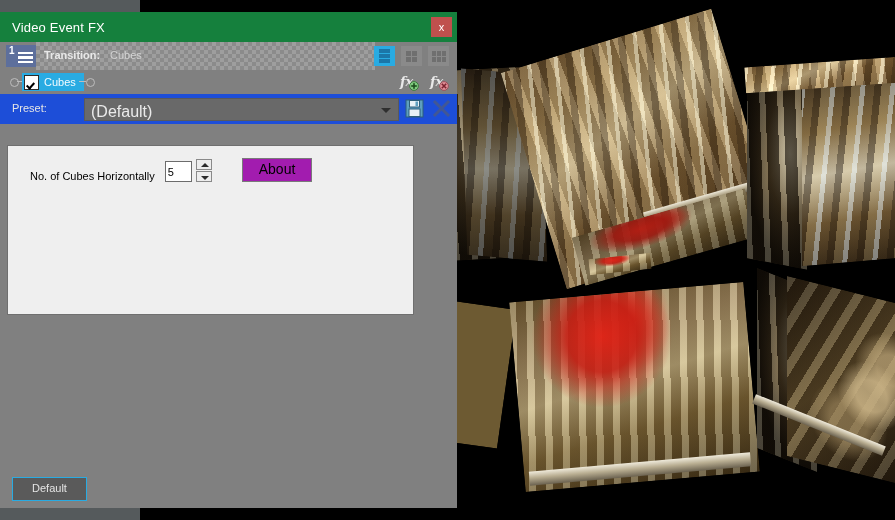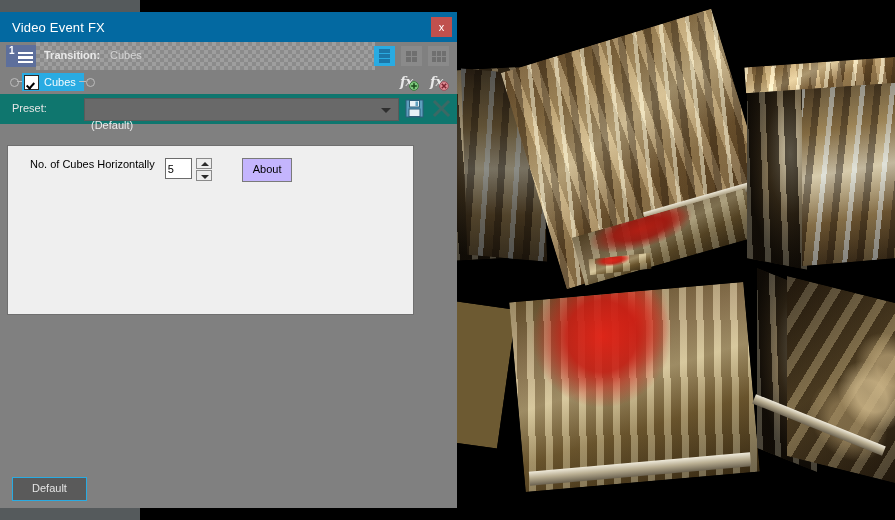--- a/index.html
+++ b/index.html
@@ -65,21 +65,21 @@
       radial-gradient(circle at 66% 55%, rgba(205,182,136,.8) 0 12%, rgba(0,0,0,0) 26%),
       radial-gradient(circle at 82% 38%, rgba(196,172,126,.7) 0 10%, rgba(0,0,0,0) 24%),
       radial-gradient(circle at 48% 72%, rgba(168,144,100,.6) 0 13%, rgba(0,0,0,0) 27%),
       repeating-linear-gradient(118deg, rgba(225,216,186,.20) 0 8px, rgba(26,18,10,.42) 8px 20px),
       linear-gradient(135deg,#241a0d 0%,#6b5630 45%,#1a1208 100%);
   }
   .sliver{position:absolute;background:linear-gradient(180deg,#efeadb 0%,#b9ae92 45%,#6b6250 100%);}
 
   
   #dialog{position:absolute;left:0;top:12px;width:457px;height:496px;background:#808080;}
-  .titlebar{height:30px;background:#0369a1;position:relative;}
+  .titlebar{height:30px;background:#15803d;position:relative;}
   .titlebar .title{position:absolute;left:12px;top:8px;font-size:13px;color:#ffffff;letter-spacing:.2px;}
   .close-btn{position:absolute;right:5px;top:5px;width:21px;height:20px;background:#c0504d;
              color:#fff;font-size:11px;line-height:20px;text-align:center;cursor:pointer;}
 
   
   .fxheader{position:relative;height:28px;background:#808080;}
   .fxheader .checker{
     position:absolute;left:36px;top:0;right:82px;height:28px;
     background-image:
       linear-gradient(45deg,#8b8b8b 25%,transparent 25%,transparent 75%,#8b8b8b 75%),
@@ -115,42 +115,42 @@
   .conn-line{position:absolute;top:11px;height:1px;background:#bdbdbd;}
   .chip{position:absolute;left:22px;top:3px;height:18px;background:#29abe2;display:flex;align-items:center;padding:0 8px 0 2px;cursor:pointer;}
   .chkbox{width:13px;height:13px;background:#fff;border:1px solid #2b2b2b;position:relative;margin-right:5px;cursor:pointer;}
   .chkbox:after{content:"";position:absolute;left:3px;top:5px;width:3px;height:6px;border:solid #000;border-width:0 2px 2px 0;transform:rotate(42deg);}
   .chip .cname{color:#f2fbff;font-size:11px;}
 
   .fxicons{position:absolute;right:8px;top:2px;display:flex;gap:10px;}
   .fxicon{width:20px;height:20px;position:relative;cursor:pointer;font-weight:bold;}
 
   
-  .presetrow{position:relative;height:30px;background:#0f766e;}
+  .presetrow{position:relative;height:30px;background:#1d4ed8;}
   .presetrow .plabel{position:absolute;left:12px;top:8px;font-size:11px;color:#e6e6e6;}
   .combo{position:absolute;left:84px;top:4px;width:313px;height:21px;background:#696969;border:1px solid #5a5a5a;cursor:pointer;}
-  .combo .cval{position:absolute;left:6px;top:20px;font-size:11px;color:#eaeaea;}
+  .combo .cval{position:absolute;left:6px;top:4px;font-size:16px;color:#eaeaea;}
   .combo .arrow{position:absolute;right:7px;top:9px;width:0;height:0;border-left:5px solid transparent;border-right:5px solid transparent;border-top:5px solid #2f2f2f;}
   .icon-save{position:absolute;left:405px;top:5px;width:19px;height:19px;cursor:pointer;}
   .icon-del{position:absolute;left:432px;top:5px;width:19px;height:19px;cursor:pointer;opacity:.55;}
 
   
   .panel{position:absolute;left:7px;top:133px;width:405px;height:168px;background:#efefef;border:1px solid #6f6f6f;}
-  .panel .prow{position:absolute;left:22px;top:12px;display:flex;align-items:flex-start;}
+  .panel .prow{position:absolute;left:22px;top:12px;display:flex;align-items:flex-end;}
   .panel .plab{font-size:11px;color:#000;margin-right:10px;}
   .numfield{width:27px;height:21px;background:#fff;border:1px solid #6c6c6c;font-size:11px;color:#000;
             padding:0 2px;line-height:21px;box-sizing:border-box;font-family:"Liberation Sans",sans-serif;}
   .spin{width:16px;height:23px;margin-left:4px;display:flex;flex-direction:column;gap:1px;}
   .spin div{flex:1;background:#ededed;border:1px solid #8a8a8a;position:relative;cursor:pointer;}
   .spin .up:after,.spin .dn:after{content:"";position:absolute;left:4px;top:3px;width:0;height:0;
      border-left:4px solid transparent;border-right:4px solid transparent;}
   .spin .up:after{border-bottom:4px solid #2b2b2b;}
   .spin .dn:after{border-top:4px solid #2b2b2b;top:4px;}
-  .aboutbtn{margin-left:30px;height:22px;padding:0 10px;background:#c4b5fd;border:1px solid #7a7a7a;
-            font-size:11px;color:#000;cursor:pointer;font-family:"Liberation Sans",sans-serif;line-height:20px;}
+  .aboutbtn{margin-left:30px;height:22px;padding:0 16px;background:#a21caf;border:1px solid #7a7a7a;
+            font-size:14px;color:#000;cursor:pointer;font-family:"Liberation Sans",sans-serif;line-height:20px;}
 
   
   .animate{position:absolute;left:12px;bottom:7px;width:73px;height:22px;background:#5a5a5a;
            border:1px solid #29abe2;color:#e4e4e4;font-size:11px;cursor:pointer;
            font-family:"Liberation Sans",sans-serif;}
 </style>
 </head>
 <body>
 
 <div id="app-backdrop">

